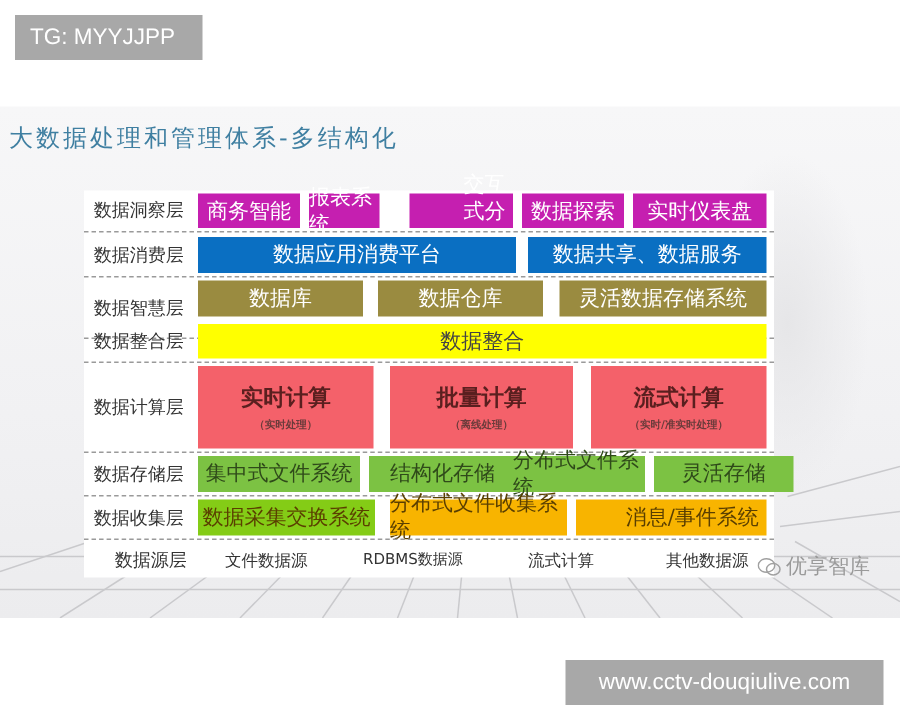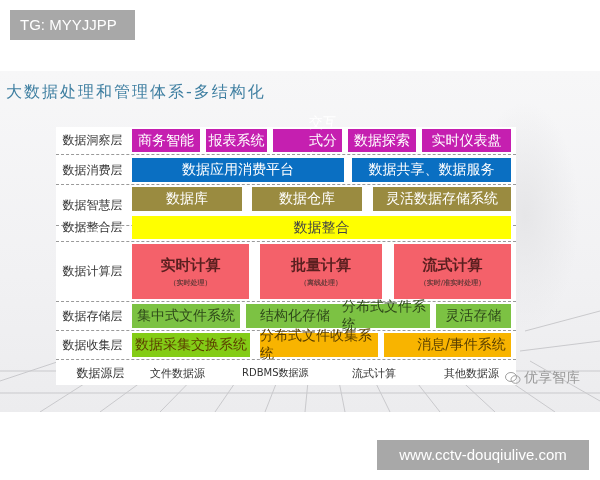--- a/index.html
+++ b/index.html
@@ -72,21 +72,21 @@
       </g>
     </svg>
 
     <div class="slide-title">大数据处理和管理体系-多结构化</div>
 
     <div class="panel">
 
       <div class="row" style="top:2px;height:23px;">
         <div class="label">数据洞察层</div>
         <div class="box" style="left:76px;width:68px;height:23px;background:#c51fb0;">商务智能</div>
-        <div class="box" style="left:150px;width:61px;height:23px;background:#c51fb0;">报表系统</div>
+        <div class="box" style="left:150px;width:47px;height:23px;background:#c51fb0;">报表系统</div>
         <div class="box" style="left:217px;width:69px;height:23px;background:#c51fb0;padding-left:36px;">交互式分析</div>
         <div class="box" style="left:292px;width:68px;height:23px;background:#c51fb0;">数据探索</div>
         <div class="box" style="left:366px;width:89px;height:23px;background:#c51fb0;">实时仪表盘</div>
         <div class="sep"></div>
       </div>
 
       <div class="row" style="top:31px;height:24px;">
         <div class="label">数据消费层</div>
         <div class="box" style="left:76px;width:212px;height:24px;background:#0a6fc2;">数据应用消费平台</div>
         <div class="box" style="left:296px;width:159px;height:24px;background:#0a6fc2;">数据共享、数据服务</div>
@@ -122,21 +122,21 @@
           <span class="sub">（实时/准实时处理）</span>
         </div>
         <div class="sep"></div>
       </div>
 
       <div class="row" style="top:177px;height:24px;">
         <div class="label">数据存储层</div>
         <div class="box" style="left:76px;width:108px;height:24px;background:#7cc243;color:#2f4a1a;">集中式文件系统</div>
         <div class="box" style="left:190px;width:98px;height:24px;background:#7cc243;color:#2f4a1a;">结构化存储</div>
         <div class="box" style="left:286px;width:88px;height:24px;background:#7cc243;color:#2f4a1a;">分布式文件系统</div>
-        <div class="box" style="left:380px;width:75px;height:24px;background:#7cc243;color:#2f4a1a;">灵活存储</div>
+        <div class="box" style="left:380px;width:93px;height:24px;background:#7cc243;color:#2f4a1a;">灵活存储</div>
         <div class="sep"></div>
       </div>
 
       <div class="row" style="top:206px;height:24px;">
         <div class="label">数据收集层</div>
         <div class="box" style="left:76px;width:118px;height:24px;background:#84cc16;color:#5a3f00;">数据采集交换系统</div>
         <div class="box" style="left:204px;width:118px;height:24px;background:#f8b400;color:#5a3f00;">分布式文件收集系统</div>
         <div class="box" style="left:328px;width:127px;height:24px;background:#f8b400;color:#5a3f00;padding-left:28px;">消息/事件系统</div>
         <div class="sep"></div>
       </div>

